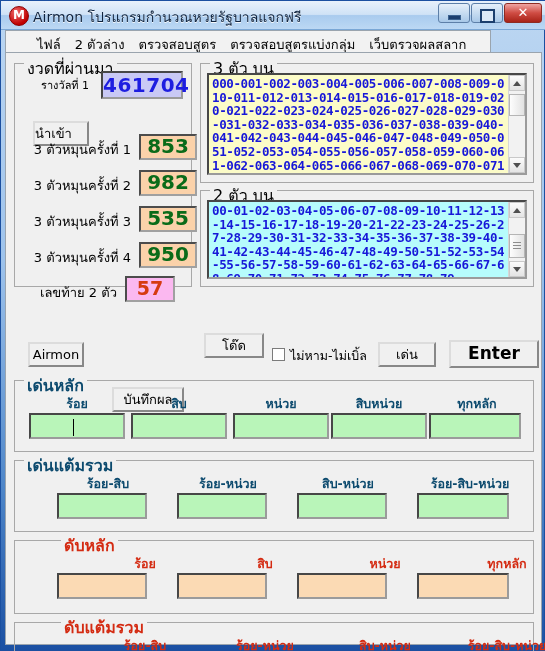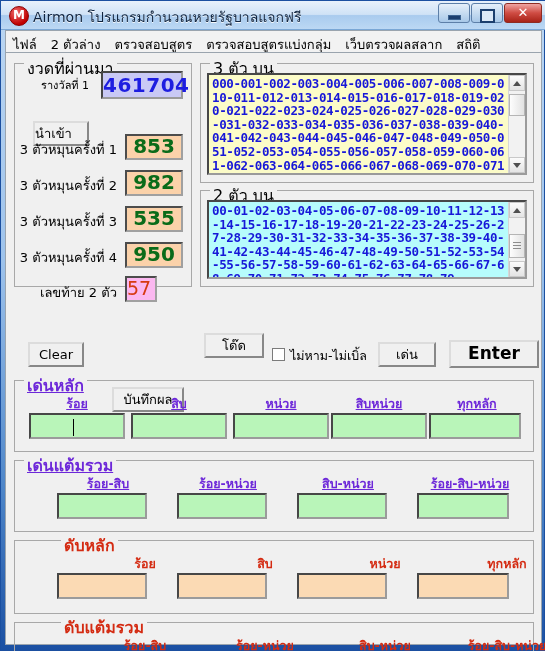--- a/index.html
+++ b/index.html
@@ -43,22 +43,22 @@
   #btn-min{left:437px;width:32px;background:linear-gradient(180deg,#e6f0fa,#a8c8e8);}
   #btn-max{left:470px;width:32px;background:linear-gradient(180deg,#e6f0fa,#a8c8e8);}
   #btn-close{left:503px;width:38px;background:linear-gradient(180deg,#f0a5a2,#cf4c43 50%,#a82318);border-color:#8e2b22;}
   .winbtn span{display:block;text-align:center;line-height:18px;font-size:12px;color:#17335c;font-weight:bold;}
   #btn-close span{color:#fff;font-size:13px;}
   .gl-min{display:block;width:11px;height:3px;background:#1c3f6e;margin:11px auto 0;border:1px solid #3c628f;}
   .gl-max{display:block;width:11px;height:10px;margin:5px auto 0;border:2px solid #1c3f6e;background:#dce9f7;}
 
   
   #menubar{
-    position:absolute;left:4px;top:29px;width:537px;height:23px;
-    background:#f2f2f2;border:1px solid #9aa4ae;border-bottom:none;box-sizing:border-box;
+    position:absolute;left:4px;top:29px;width:486px;height:23px;
+    background:#f2f2f2;border:1px solid #9aa4ae;border-bottom:none;box-sizing:border-box;padding-left:24px;
   }
   .menu-item{
     float:left;padding:3px 7px 2px 7px;font-size:13px;color:#000;white-space:nowrap;cursor:default;
   }
 
   
   #client{
     position:absolute;left:4px;top:51px;width:537px;height:593px;
     background:#f0f0f0;border:1px solid #9aa4ae;box-sizing:border-box;
   }
@@ -77,34 +77,34 @@
     position:absolute;left:86px;top:7px;width:82px;height:28px;
     background:#c9c9f5;border:2px inset #9b9b9b;box-sizing:border-box;
     color:#1d1de0;font-weight:bold;font-size:20px;text-align:center;line-height:24px;
     letter-spacing:0.5px;
   }
   #btn-import{
     position:absolute;left:18px;top:57px;width:56px;height:25px;
     background:#f0f0f0;border:2px outset #dcdcdc;box-sizing:border-box;
     font-size:13px;text-align:left;line-height:21px;cursor:default;
   }
-  .spin-row{position:absolute;left:0;width:178px;height:30px;}
+  .spin-row{position:absolute;left:14px;width:178px;height:30px;}
   .spin-lbl{position:absolute;right:76px;top:7px;font-size:13px;color:#000;white-space:nowrap;}
   .spin-val{
     position:absolute;left:110px;top:2px;width:58px;height:26px;
     background:#fbd2aa;border:2px inset #a0a0a0;box-sizing:border-box;
     color:#0a6b19;font-weight:bold;font-size:20px;text-align:center;line-height:21px;
   }
   #row-s1{top:68px;}#row-s2{top:104px;}#row-s3{top:140px;}#row-s4{top:176px;}
   #row-last2{position:absolute;left:0;top:212px;width:178px;height:30px;}
   #lbl-last2{position:absolute;right:76px;top:6px;font-size:13px;white-space:nowrap;}
   #val-last2{
-    position:absolute;left:110px;top:0px;width:32px;height:26px;
+    position:absolute;left:110px;top:0px;width:50px;height:26px;
     background:#fbb8f0;border:2px inset #a0a0a0;box-sizing:border-box;
-    color:#d63a10;font-weight:normal;font-size:19px;text-align:left;line-height:21px;
+    color:#d63a10;font-weight:bold;font-size:19px;text-align:center;line-height:21px;
   }
 
   
   #grp-three{left:194px;top:10px;width:334px;height:120px;}
   #grp-two{left:194px;top:137px;width:334px;height:97px;}
   .listwrap{position:absolute;left:6px;top:9px;right:6px;bottom:7px;
     border:2px inset #9b9b9b;box-sizing:border-box;overflow:hidden;}
   .listtext{
     position:absolute;left:0;top:0;right:17px;bottom:0;padding:2px 2px 0 3px;
     color:#1717d8;font-weight:bold;font-size:12.5px;line-height:13.6px;
@@ -152,21 +152,21 @@
   #chk-box{position:absolute;left:0;top:1px;width:13px;height:13px;background:#fff;border:1px solid #7b7b7b;box-sizing:border-box;}
   #chk-label{position:absolute;left:18px;top:-1px;font-size:12.5px;white-space:nowrap;}
   #btn-den{left:372px;top:289px;width:58px;height:25px;line-height:21px;}
   #btn-enter{left:443px;top:287px;width:90px;height:28px;line-height:22px;font-size:17px;font-weight:bold;}
 
   
   #grp-denlak{left:8px;top:327px;width:520px;height:72px;}
   #grp-densum{left:8px;top:407px;width:520px;height:72px;}
   #grp-dublak{left:8px;top:487px;width:520px;height:74px;}
   #grp-dubsum{left:8px;top:569px;width:520px;height:72px;}
-  .green .gtitle,.green .fld-lbl{color:#6d28d9;font-weight:bold;text-decoration:underline;}
+  .green .gtitle,.green .fld-lbl{color:#0c4a6e;font-weight:bold;}
   .orange .gtitle,.orange .fld-lbl{color:#d42b12;font-weight:bold;margin-left:37px;}
   .fld-lbl{position:absolute;top:13px;font-size:12.5px;text-align:center;white-space:nowrap;}
   .fld{
     position:absolute;top:32px;height:26px;box-sizing:border-box;
     border:2px inset #9b9b9b;
   }
   .green .fld{background:#b9f5b9;}
   .orange .fld{background:#fbdab4;}
   .caret{position:absolute;left:46%;top:4px;width:1px;height:17px;background:#000;}
 </style>
@@ -262,21 +262,21 @@
                 <b></b>
               </div>
           </div>
           <div class="sb-arrow sb-down">
               <i></i>
             </div>
         </div>
       </div>
     </div>
 
-    <div class="btn" id="btn-clear">Clear</div>
+    <div class="btn" id="btn-clear">Airmon</div>
     <div class="btn" id="btn-save">บันทึกผล</div>
     <div class="btn" id="btn-dood">โด๊ด</div>
     <div id="chk-wrap">
       <div id="chk-box"></div>
       <div id="chk-label">ไม่หาม-ไม่เบิ้ล</div>
     </div>
     <div class="btn" id="btn-den">เด่น</div>
     <div class="btn" id="btn-enter">Enter</div>
 
     <div class="gbox green" id="grp-denlak">

